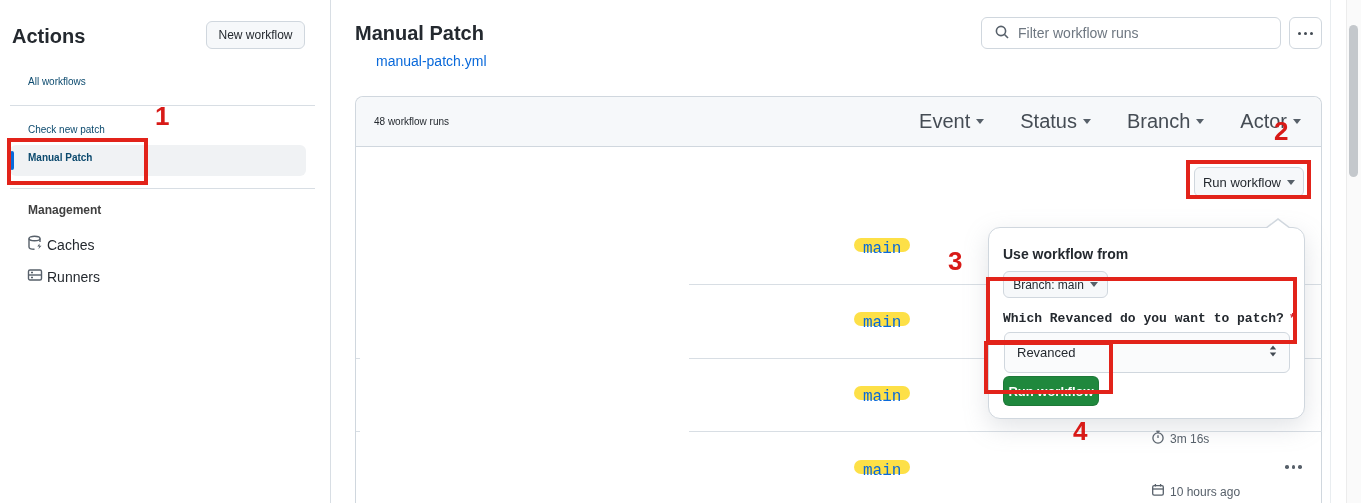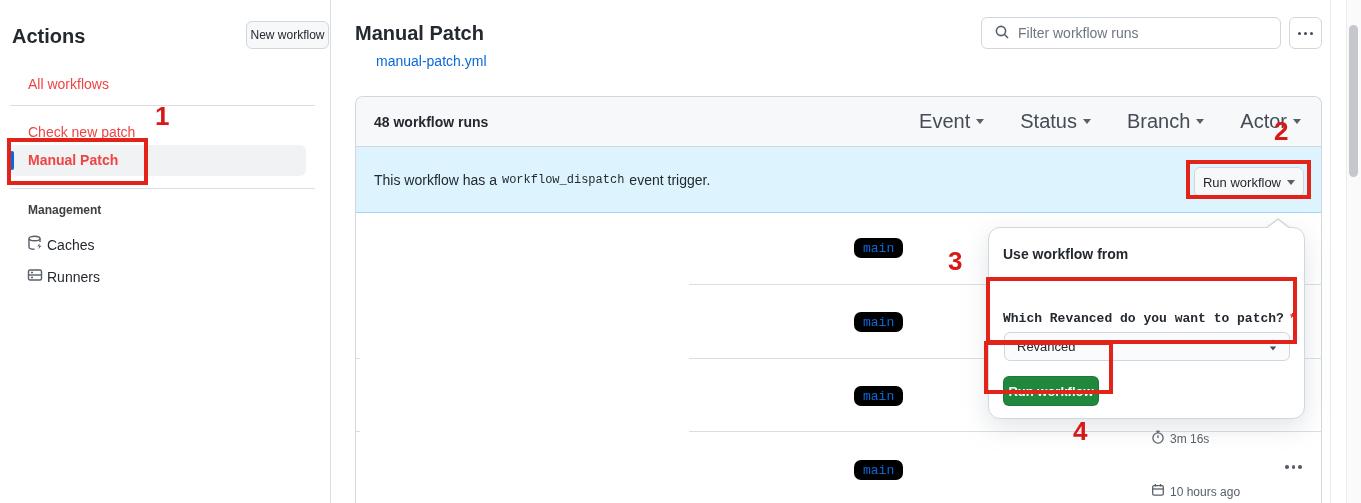--- a/index.html
+++ b/index.html
@@ -16,22 +16,22 @@
   .tab-underline { left:220px; top:0; width:88px; height:4px; background:#f4795e; }
 
   
   .sidebar { left:0; top:0; width:331px; height:503px; border-right:1px solid #d8dee4; background:#fff; }
   .sidebar-title { left:12px; top:25px; font-size:20px; font-weight:700; }
   .btn {
     display:flex; align-items:center; justify-content:center; gap:6px;
     border:1px solid #d0d7de; border-radius:6px; background:#f6f8fa;
     color:#24292f; cursor:pointer;
   }
-  .new-workflow-btn { left:206px; top:21px; width:83px; height:28px; font-size:12px;margin-left:40px; }
-  .nav-item { font-size:14px; color:#ef4444; cursor:pointer; }
+  .new-workflow-btn { left:206px; top:21px; width:99px; height:28px; font-size:12px; }
+  .nav-item { font-size:10px; color:#0c4a6e; cursor:pointer; }
   .nav-all { left:28px; top:76px; }
   .sb-divider { left:10px; width:305px; height:1px; background:#d8dee4; }
   .d1 { top:105px; } .d2 { top:188px; }
   .nav-check { left:28px; top:124px; }
   .sel-bg { left:10px; top:145px; width:296px; height:31px; background:#f0f2f4; border-radius:6px; cursor:pointer; }
   .sel-accent { left:10px; top:151px; width:4px; height:19px; background:#0969da; border-radius:3px; }
   .nav-manual { left:28px; top:152px; font-weight:700; }
   .mgmt-heading { left:28px; top:203px; font-size:12px; font-weight:600; color:#404040; }
   .mgmt-item { display:flex; align-items:center; gap:4px; font-size:14px; cursor:pointer; color:#24292f; }
   .nav-caches { left:27px; top:235px; }
@@ -58,40 +58,40 @@
   
   .runs-card {
     left:355px; top:96px; width:967px; height:407px;
     border:1px solid #d0d7de; border-bottom:none; border-radius:8px 8px 0 0; background:#fff;
   }
   .card-header {
     position:absolute; left:0; top:0; width:100%; height:50px;
     background:#f6f8fa; border-bottom:1px solid #d0d7de; border-radius:8px 8px 0 0;
     display:flex; align-items:center; justify-content:space-between; padding:0 20px 0 18px;
   }
-  .count-label { font-weight:700; font-size:14px; }
+  .count-label { font-weight:400; font-size:10px; }
   .hdr-filters { display:flex; gap:36px; }
   .hdr-filter { display:flex; align-items:center; gap:6px; font-size:20px; color:#454c54; cursor:pointer; }
   .caret-down { width:0; height:0; border-left:4px solid transparent; border-right:4px solid transparent; border-top:5px solid #576069; }
   .banner {
     position:absolute; left:0; top:50px; width:100%; height:66px;
     background:#ddf4ff; border-bottom:1px solid rgba(84,174,255,0.45);
     display:flex; align-items:center; padding-left:18px; font-size:14px;
   }
   .banner code { font-size:12px; color:#24292f; padding:0 5px; }
   .run-wf-dd { position:absolute; left:838px; top:70px; width:110px; height:30px; font-size:13px; }
   
   .row-sep { position:absolute; height:1px; background:#d8dee4; }
   .sep-r { left:333px; width:633px; }
   .sep-stub { left:0; width:4px; }
   .s1 { top:187px; } .s2 { top:261px; } .s3 { top:334px; }
   
   .branch-badge {
-    position:absolute; left:498px; height:20px; line-height:22px; padding:0 9px;
-    background:#000000; color:#0969da; font-size:13px; border-radius:7px; cursor:pointer;
+    position:absolute; left:498px; height:14px; line-height:22px; padding:0 9px;
+    background:#fde047; color:#0969da; font-size:16px; border-radius:7px; cursor:pointer;
   }
   .b1 { top:141px; } .b2 { top:215px; } .b3 { top:289px; } .b4 { top:363px; }
   .meta { position:absolute; left:795px; display:flex; align-items:center; gap:5px; font-size:12px; color:#57606a;margin-top:28px; }
   .m3dur { top:305px; } .m4date { top:358px; } .m4dur { top:379px; }
   .row-kebab { position:absolute; left:929px; top:368px; cursor:pointer; }
   .row-kebab i { width:3.5px; height:3.5px; background:#57606a; }
 
   
   .popup {
     left:988px; top:203px; width:317px; height:192px; background:#fff;
@@ -106,21 +106,21 @@
   .popup::after {
     content:""; position:absolute; top:-8.5px; left:277px;
     border-left:12px solid transparent; border-right:12px solid transparent;
     border-bottom:9px solid #fff;
   }
   .popup-heading { position:absolute; left:14px; top:18px; font-size:14px; font-weight:700; }
   .branch-btn { position:absolute; left:14px; top:43px; width:105px; height:27px; font-size:12px; }
   .input-label { position:absolute; left:14px; top:83px; font-size:13px; font-weight:700; }
   .req { color:#cf222e; margin-left:5px; }
   .select-box {
-    position:absolute; left:15px; top:104px; width:286px; height:29px;
+    position:absolute; left:15px; top:104px; width:286px; height:41px;
     border:1px solid #d0d7de; border-radius:6px; background:#fafbfc;
     display:flex; align-items:center; justify-content:space-between;
     padding:0 10px 0 12px; font-size:13px; cursor:pointer;
   }
   .green-btn {
     position:absolute; left:14px; top:148px; width:96px; height:30px;
     background:#1f883d; color:#fff; font-size:13px; font-weight:600;
     border:1px solid rgba(27,31,36,0.15); border-radius:6px;
     display:flex; align-items:center; justify-content:center; cursor:pointer;
   }
@@ -216,25 +216,20 @@
             <span>Branch</span>
             <span class="caret-down"></span>
           </span>
         <span class="hdr-filter">
             <span>Actor</span>
             <span class="caret-down"></span>
           </span>
       </span>
     </div>
 
-    <div class="banner">
-      <span>This workflow has a</span>
-      <code class="mono">workflow_dispatch</code>
-      <span>event trigger.</span>
-    </div>
     <div class="btn run-wf-dd">
       <span>Run workflow</span>
       <span class="caret-down"></span>
     </div>
 
     <div class="row-sep sep-r s1"></div>
     <div class="row-sep sep-r s2"></div>
     <div class="row-sep sep-stub s2"></div>
     <div class="row-sep sep-r s3"></div>
     <div class="row-sep sep-stub s3"></div>
@@ -272,20 +267,24 @@
     </span>
     <span class="dots row-kebab">
         <i></i>
         <i></i>
         <i></i>
       </span>
   </div>
 
   <div class="abs popup">
     <div class="popup-heading">Use workflow from</div>
+    <div class="btn branch-btn">
+      <span>Branch: main</span>
+      <span class="caret-down"></span>
+    </div>
     <div class="input-label mono">
       <span>Which Revanced do you want to patch?</span><span class="req">*</span>
     </div>
     <div class="select-box">
       <span>Revanced</span>
       <span><svg width="12" height="14" viewBox="0 0 12 14" fill="#424a53">
             <path d="M6 1.5 9.2 5.5H2.8z"></path>
             <path d="M6 12.5 2.8 8.5h6.4z"></path>
           </svg></span>
     </div>

